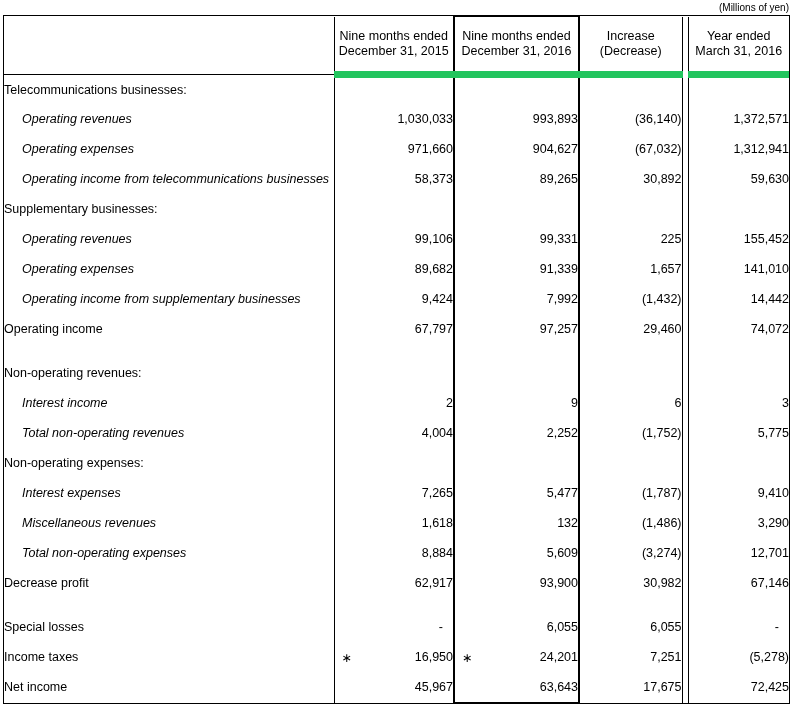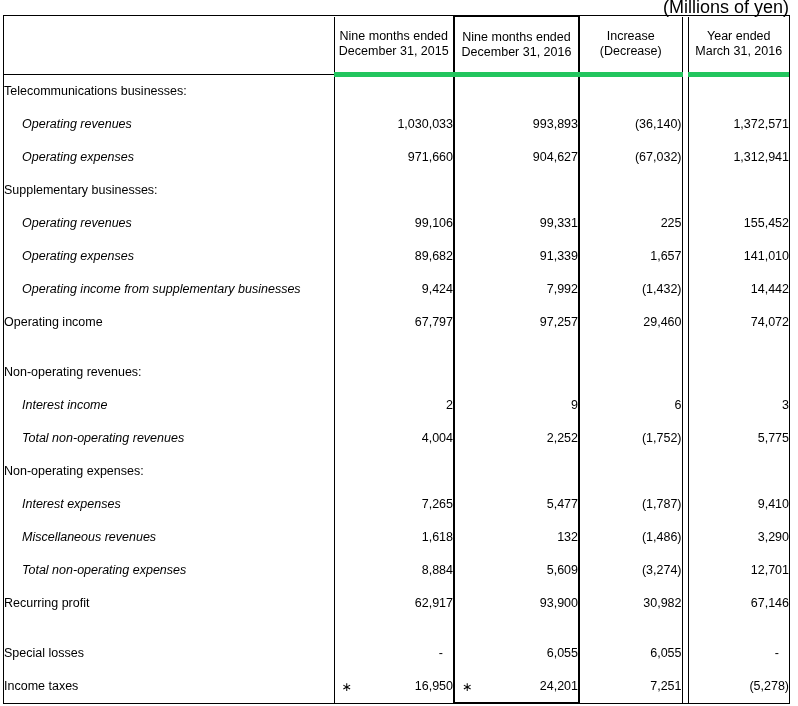--- a/index.html
+++ b/index.html
@@ -21,21 +21,21 @@
     background: #ffffff;
   }
 
   
   .unit-caption {
     position: absolute;
     top: 0px;
     left: 0px;
     width: 789px;
     text-align: right;
-    font-size: 18px;
+    font-size: 10px;
     line-height: 15px;
     white-space: nowrap;
   }
 
   
   .table-wrap {
     position: absolute;
     left: 3px;
     top: 15px;
     width: 787px;
@@ -68,21 +68,21 @@
   }
 
   
   thead tr.hdr { height: 58px; }
 
   th.hcell {
     text-align: center;
     font-size: 12.5px;
     line-height: 15px;
     padding: 0 4px;
-    border-bottom: 5px solid #22c55e;
+    border-bottom: 7px solid #22c55e;
   }
   th.hcell .l1, th.hcell .l2 { display: block; white-space: nowrap; }
 
   th.h-label { border-bottom: 1px solid #000000; }
 
   
   .vl-left    { border-left: 1px solid #000000; }
   .gapcol     { border-left: 1px solid #000000; border-right: 1px solid #000000; background:#fff; }
 
   
@@ -184,20 +184,28 @@
           </tr>
           <tr>
             <td class="lbl indent">Operating expenses</td>
             <td class="num vl-left">971,660</td>
             <td class="num col-emph">904,627</td>
             <td class="num">(67,032)</td>
             <td class="gapcol"></td>
             <td class="num">1,312,941</td>
           </tr>
           <tr>
+            <td class="lbl indent">Operating income from telecommunications businesses</td>
+            <td class="num vl-left">58,373</td>
+            <td class="num col-emph">89,265</td>
+            <td class="num">30,892</td>
+            <td class="gapcol"></td>
+            <td class="num">59,630</td>
+          </tr>
+          <tr>
             <td class="lbl">Supplementary businesses:</td>
             <td class="num vl-left"></td>
             <td class="num col-emph"></td>
             <td class="num"></td>
             <td class="gapcol"></td>
             <td class="num"></td>
           </tr>
           <tr>
             <td class="lbl indent">Operating revenues</td>
             <td class="num vl-left">99,106</td>
@@ -288,21 +296,21 @@
           </tr>
           <tr>
             <td class="lbl indent">Total non-operating expenses</td>
             <td class="num vl-left">8,884</td>
             <td class="num col-emph">5,609</td>
             <td class="num">(3,274)</td>
             <td class="gapcol"></td>
             <td class="num">12,701</td>
           </tr>
           <tr>
-            <td class="lbl">Recurring profit</td>
+            <td class="lbl">Decrease profit</td>
             <td class="num vl-left">62,917</td>
             <td class="num col-emph">93,900</td>
             <td class="num">30,982</td>
             <td class="gapcol"></td>
             <td class="num">67,146</td>
           </tr>
           <tr class="spacer-row">
             <td class="lbl"></td>
             <td class="num vl-left"></td>
             <td class="num col-emph"></td>
@@ -319,17 +327,25 @@
             <td class="num dash">-</td>
           </tr>
           <tr>
             <td class="lbl">Income taxes</td>
             <td class="num vl-left"><span class="mark">∗</span>16,950</td>
             <td class="num col-emph"><span class="mark">∗</span>24,201</td>
             <td class="num">7,251</td>
             <td class="gapcol"></td>
             <td class="num">(5,278)</td>
           </tr>
+          <tr>
+            <td class="lbl">Net income</td>
+            <td class="num vl-left">45,967</td>
+            <td class="num col-emph">63,643</td>
+            <td class="num">17,675</td>
+            <td class="gapcol"></td>
+            <td class="num">72,425</td>
+          </tr>
         </tbody>
     </table>
   </div>
 
 </div>
 
 </body></html>

